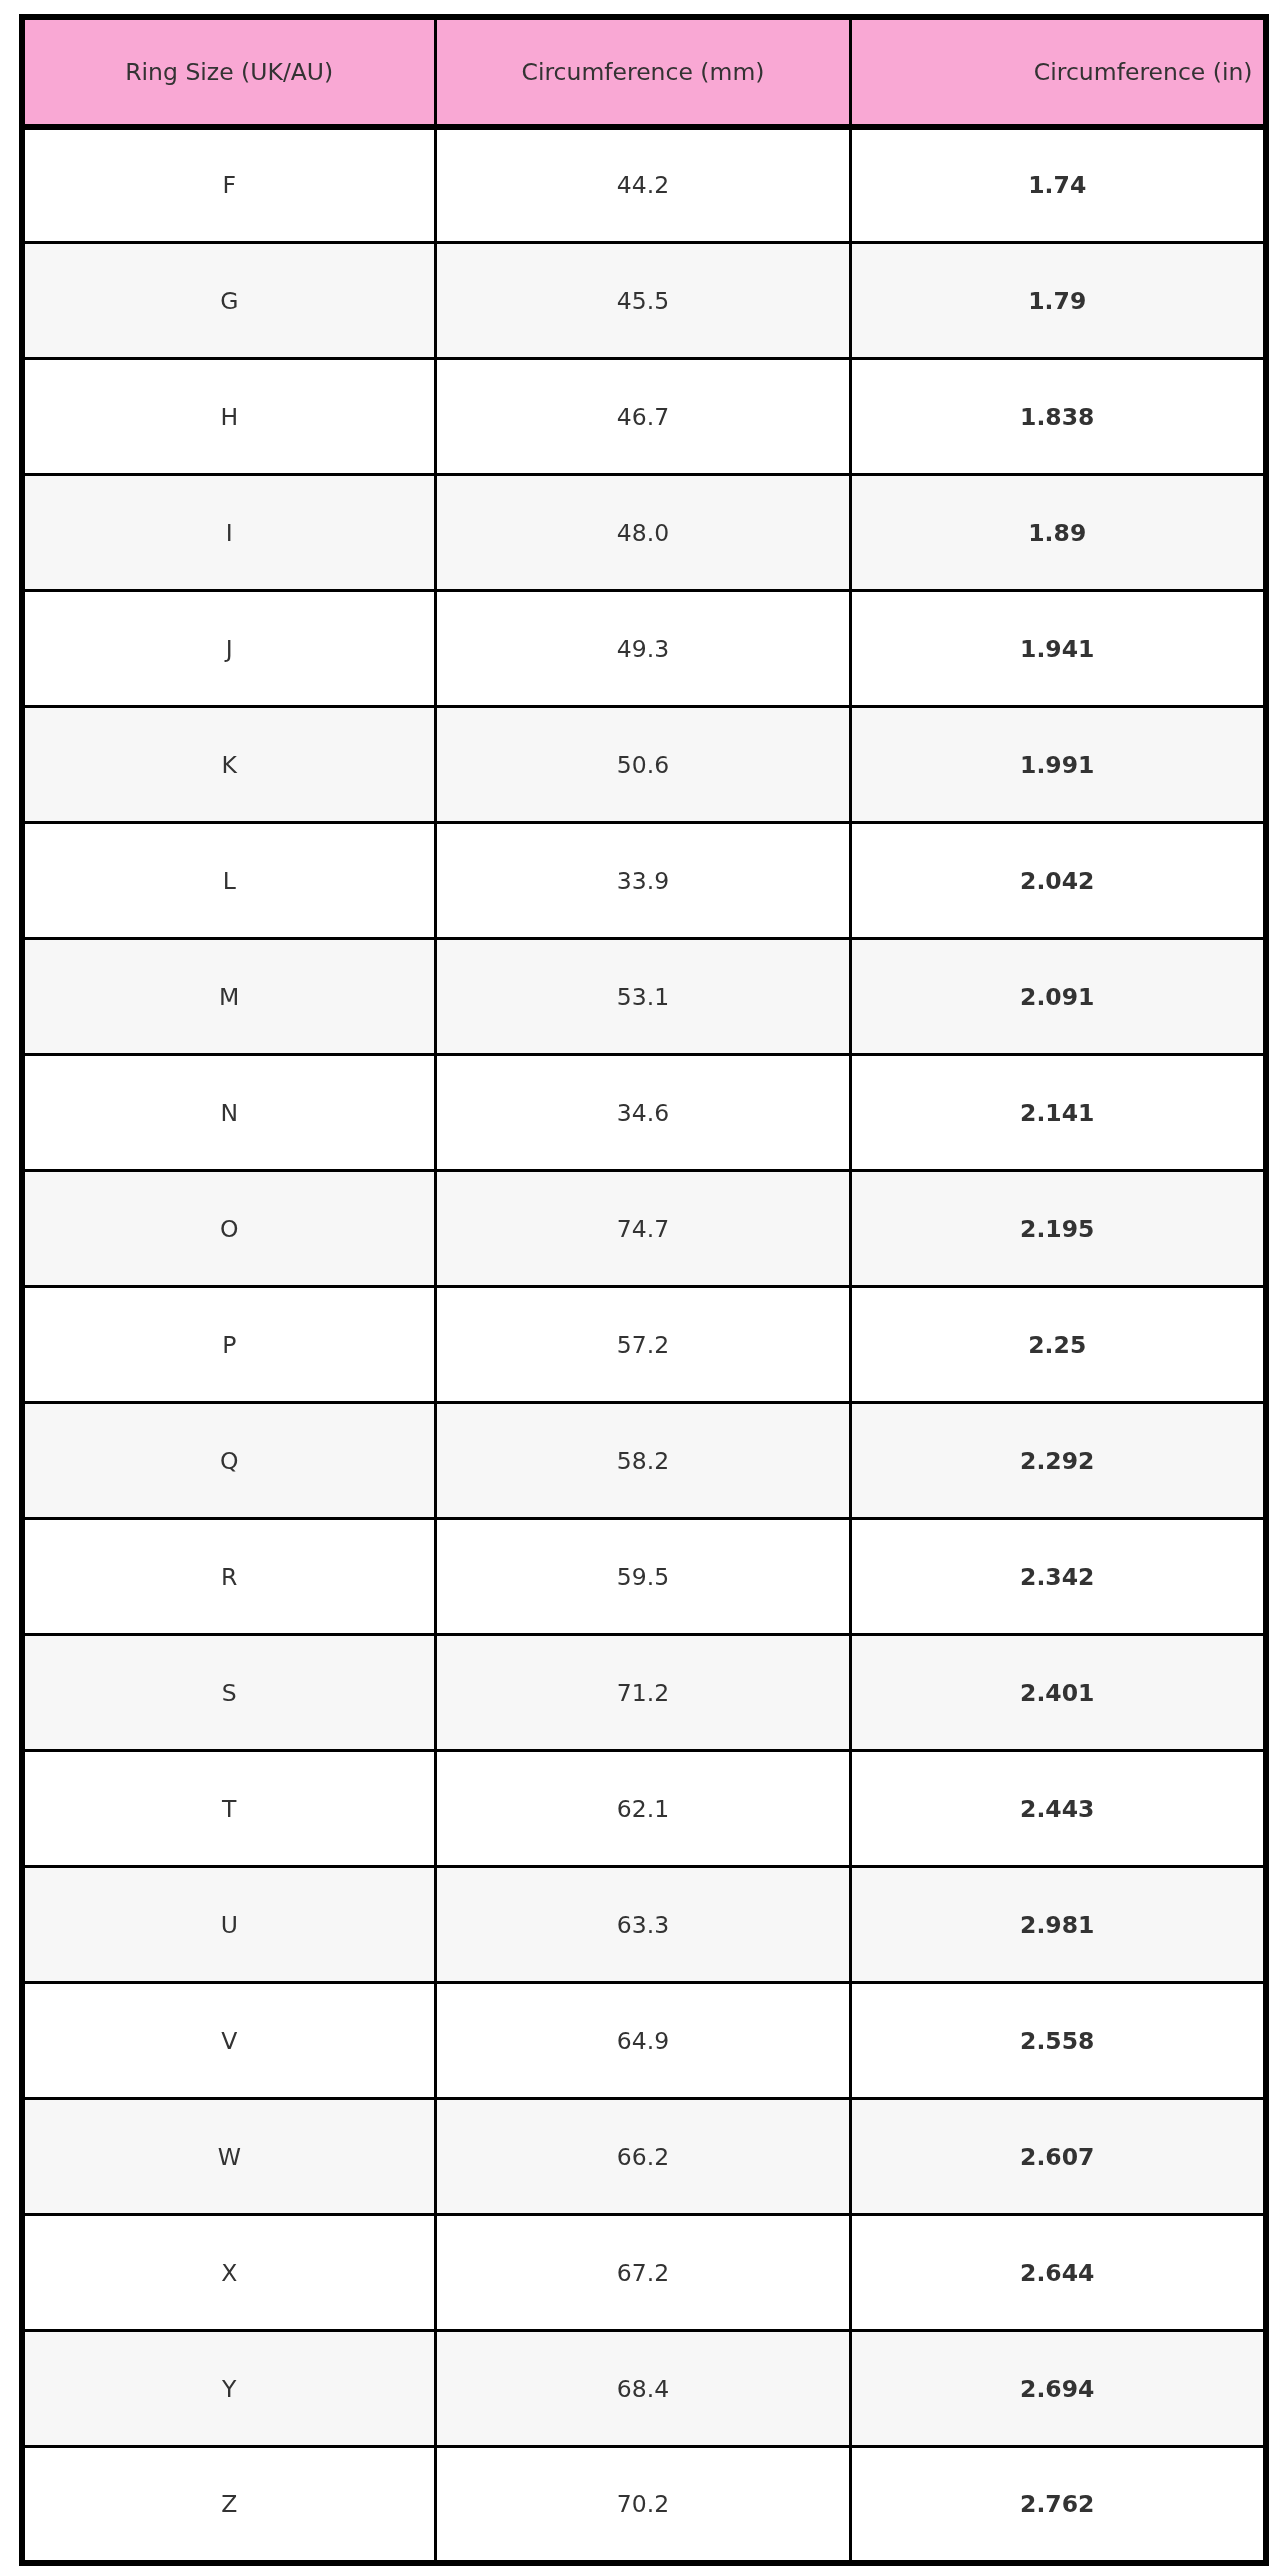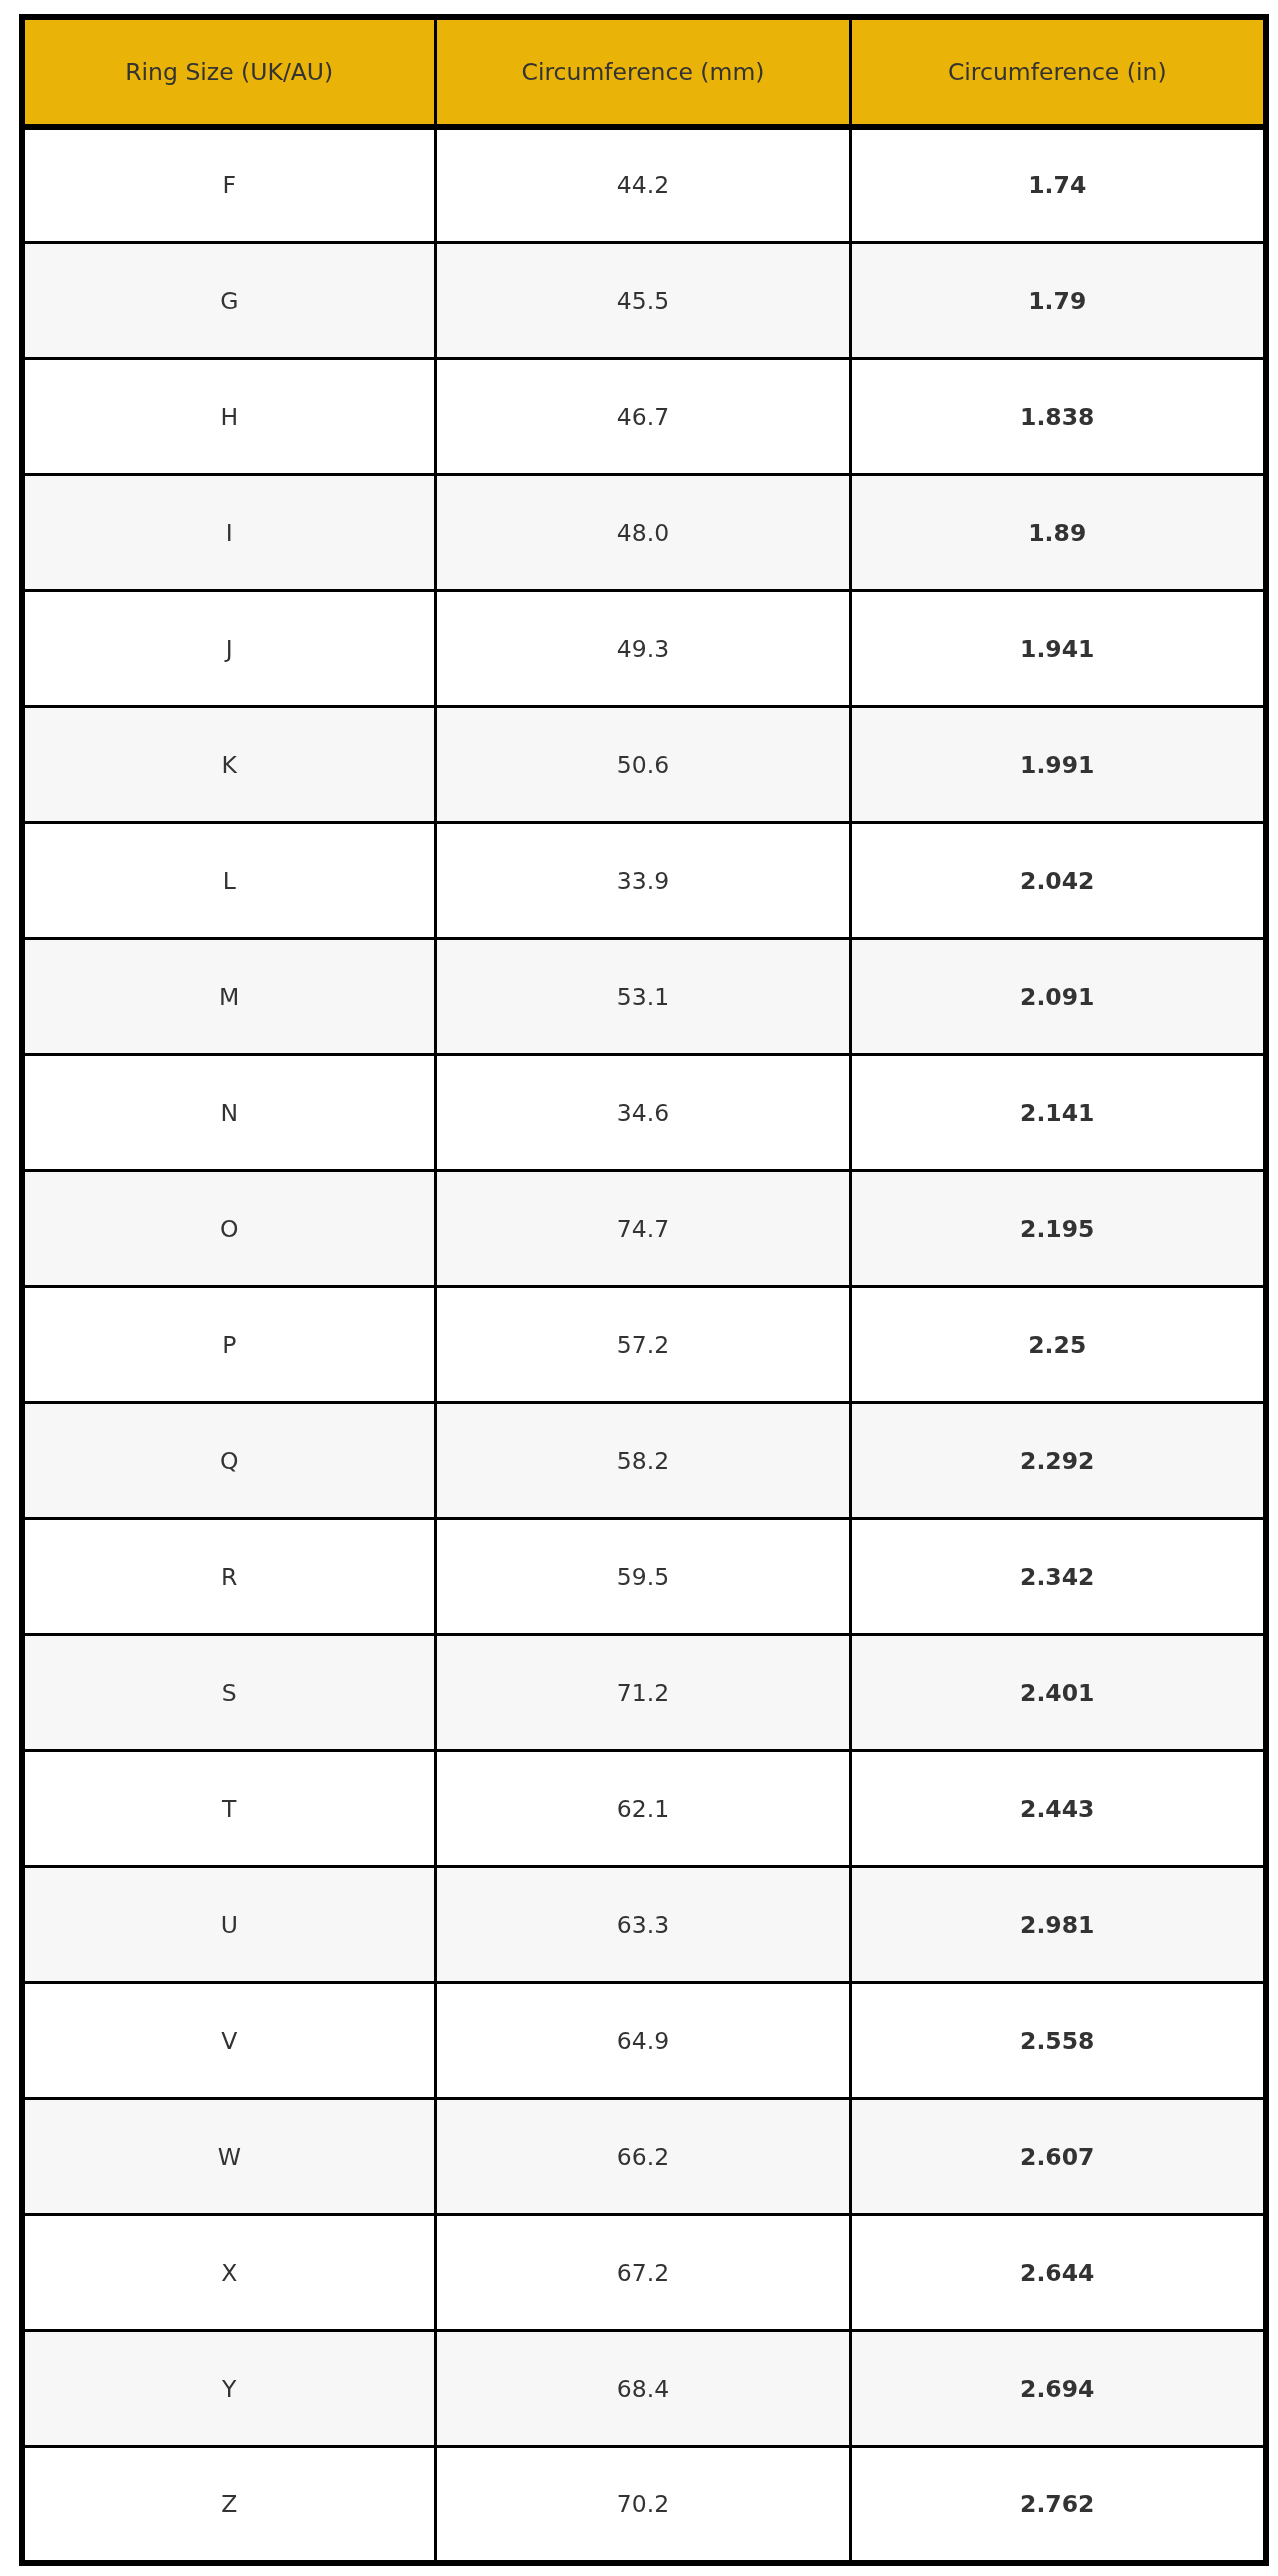--- a/index.html
+++ b/index.html
@@ -27,37 +27,37 @@
     width: 1243px;
     background: #ffffff;
   }
 
   table.ring-size-table col.col-size  { width: 414px; }
   table.ring-size-table col.col-mm    { width: 415px; }
   table.ring-size-table col.col-in    { width: 415px; }
 
   
   thead th {
-    background: #eab308;
+    background: #f9a8d4;
     color: #333333;
     font-weight: normal;
     font-size: 23.5px;
     line-height: 1.2;
     text-align: center;
     vertical-align: middle;
     height: 110px;
     padding: 0 10px;
     border-top: 6.8px solid #000000;
     border-bottom: 6.8px solid #000000;
     border-left: 3.7px solid #000000;
     border-right: 3.7px solid #000000;
     box-sizing: border-box;
   }
   thead th:first-child { border-left: 6.8px solid #000000; }
-  thead th:last-child  { border-right: 6.8px solid #000000; }
+  thead th:last-child  { border-right: 6.8px solid #000000; text-align: right; }
 
   
   tbody td {
     color: #333333;
     font-size: 23.5px;
     line-height: 1.2;
     text-align: center;
     vertical-align: middle;
     height: 116px;
     padding: 0 10px;

